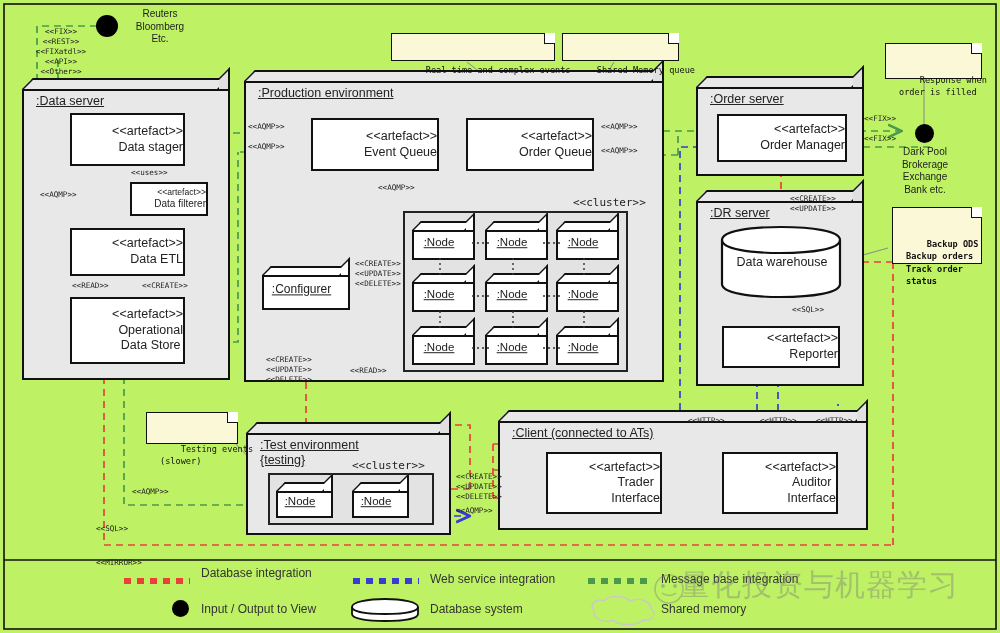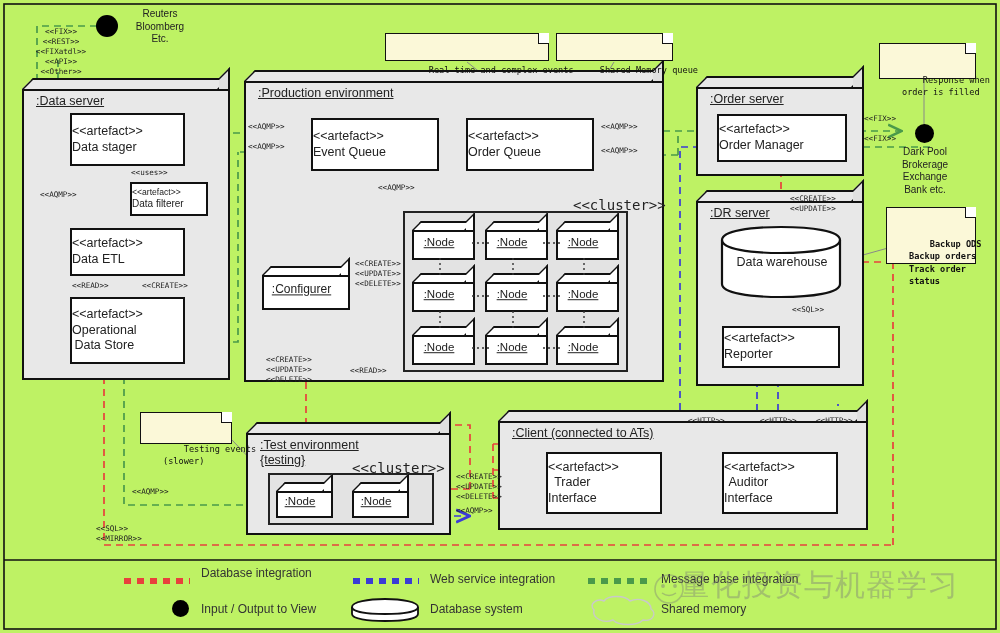--- a/index.html
+++ b/index.html
@@ -26,37 +26,37 @@
   .smallnode .top{position:absolute;left:0;top:0;width:calc(100% - 9px);height:9px;
       background:#fff;border:2px solid #111;border-bottom:none;box-sizing:border-box;
       transform:skewX(-45deg);transform-origin:bottom left;}
   .smallnode .side{position:absolute;right:0;top:0;width:9px;height:calc(100% - 9px);
       background:#fff;border:2px solid #111;border-left:none;box-sizing:border-box;
       transform:skewY(-45deg);transform-origin:top left;}
   .smallnode .lbl{position:absolute;left:0;right:9px;top:50%;transform:translateY(-40%);
       text-align:center;font-size:11.5px;color:#222;text-decoration:underline;z-index:4;}
 
   .artefact{position:absolute;background:#fff;border:2px solid #111;box-sizing:border-box;
-      display:flex;flex-direction:column;align-items:flex-start;justify-content:center;
+      display:flex;flex-direction:column;align-items:flex-end;justify-content:center;
       font-size:11.5px;color:#222;line-height:1.25;text-align:center;}
   .artefact .st{font-size:11.5px;}
   .artefact .nm{font-size:11.5px;}
   .artefact.big{font-size:12.5px;}
   .artefact.big .st,.artefact.big .nm{font-size:12.5px;}
 
   .note{position:absolute;background:#fbf8d8;border:1.4px solid #111;box-sizing:border-box;
       font-family:"DejaVu Sans Mono",monospace;font-size:8.6px;color:#111;line-height:1.45;
-      padding:5px 22px;white-space:pre;}
+      padding:5px 13px;white-space:pre;margin-left:6px;}
   .note .fold{position:absolute;right:-1px;top:-1px;width:11px;height:11px;
       background:#fff;border-left:1.4px solid #111;border-bottom:1.4px solid #111;
       box-sizing:border-box;}
 
   .stereo{position:absolute;font-family:"DejaVu Sans Mono",monospace;font-size:7.6px;
       color:#222;line-height:1.32;white-space:pre;}
-  .stereo.sz9{font-size:14px;}
+  .stereo.sz9{font-size:11px;}
   .plain{position:absolute;font-size:10px;color:#222;line-height:1.25;white-space:pre;text-align:center;}
 
   .cluster{position:absolute;border:2px solid #222;background:rgba(0,0,0,0.02);box-sizing:border-box;}
 
   .blackdot{position:absolute;border-radius:50%;background:#000;}
 
   .leg{position:absolute;font-size:12px;color:#333;}
 
   .cyl{position:absolute;}
   svg{overflow:visible;}
@@ -208,21 +208,21 @@
     <div class="nm">Operational
 Data Store</div>
   </div>
 
   <div class="stereo" style="left:40px;top:190px;">&lt;&lt;AQMP&gt;&gt;</div>
   <div class="stereo" style="left:131px;top:168px;">&lt;&lt;uses&gt;&gt;</div>
   <div class="stereo" style="left:72px;top:281px;">&lt;&lt;READ&gt;&gt;</div>
   <div class="stereo" style="left:142px;top:281px;">&lt;&lt;CREATE&gt;&gt;</div>
   <div class="stereo" style="left:132px;top:487px;">&lt;&lt;AQMP&gt;&gt;</div>
   <div class="stereo" style="left:96px;top:524px;">&lt;&lt;SQL&gt;&gt;</div>
-  <div class="stereo" style="left:96px;top:534px;">&lt;&lt;MIRROR&gt;&gt;</div>
+  <div class="stereo" style="left:96px;top:558px;">&lt;&lt;MIRROR&gt;&gt;</div>
 
   <div class="node3d" style="left:244px;top:70px;width:420px;height:312px;">
     <div class="top"></div>
     <div class="side"></div>
     <div class="face"></div>
     <div class="lbl">:Production environment</div>
   </div>
 
   <div class="artefact big" style="left:311px;top:118px;width:128px;height:53px;">
     <div class="st">&lt;&lt;artefact&gt;&gt;</div>

